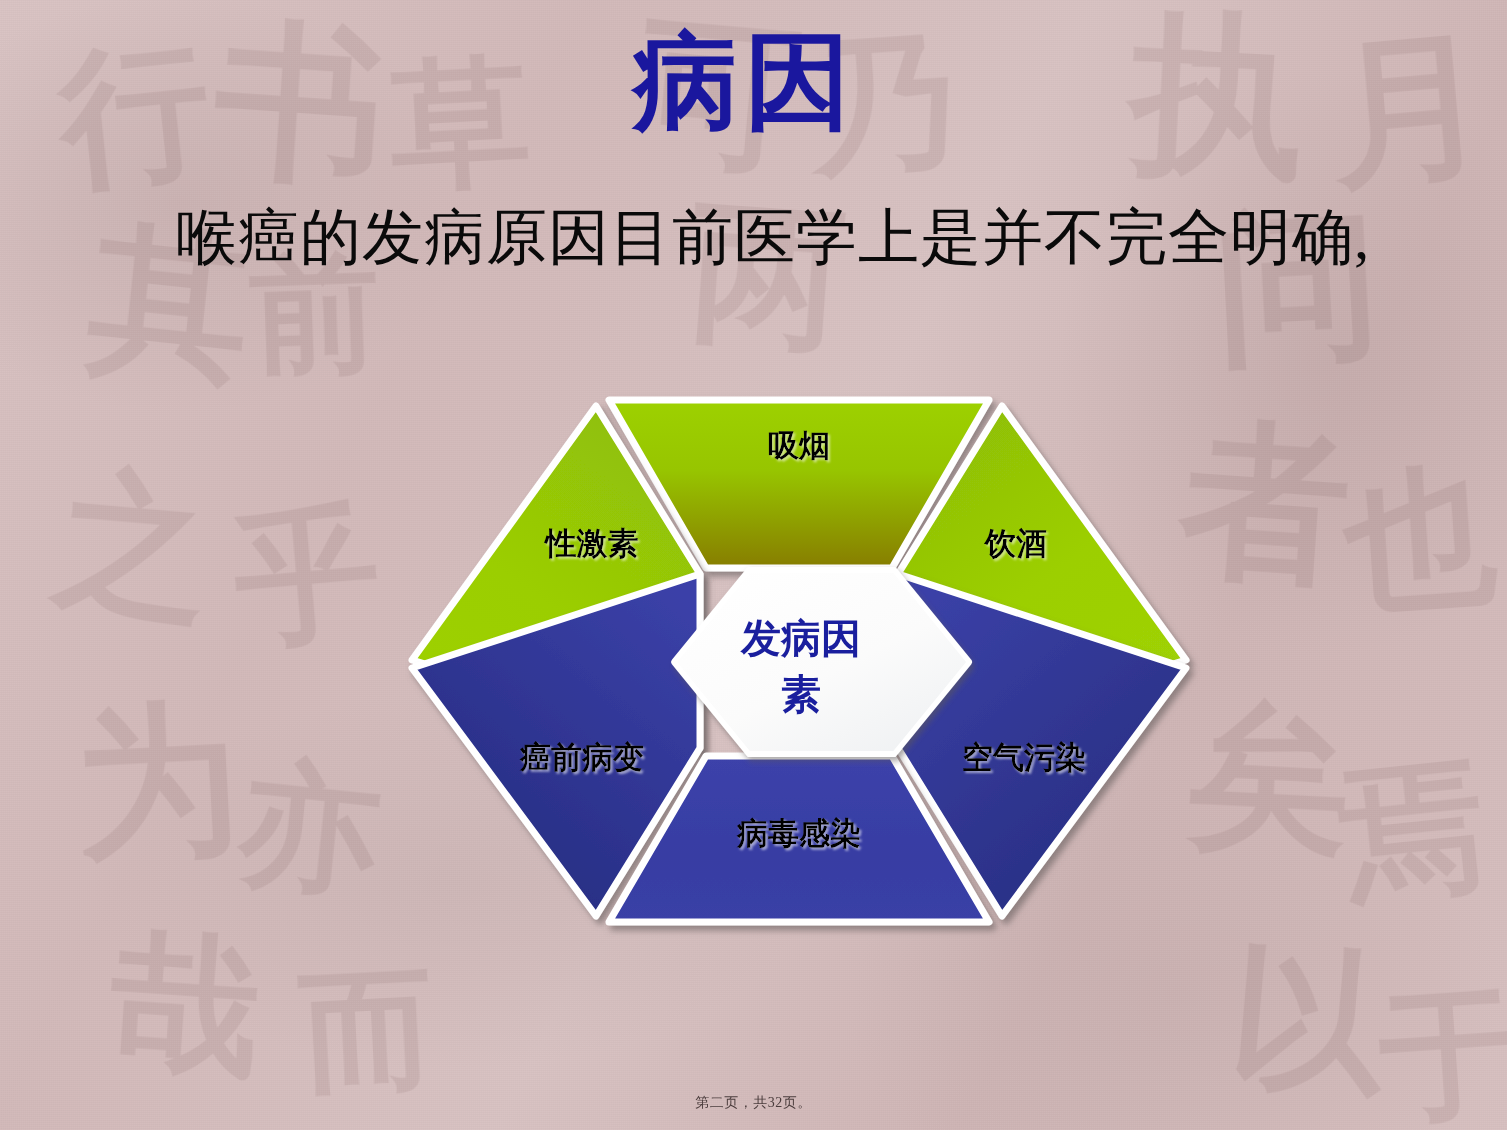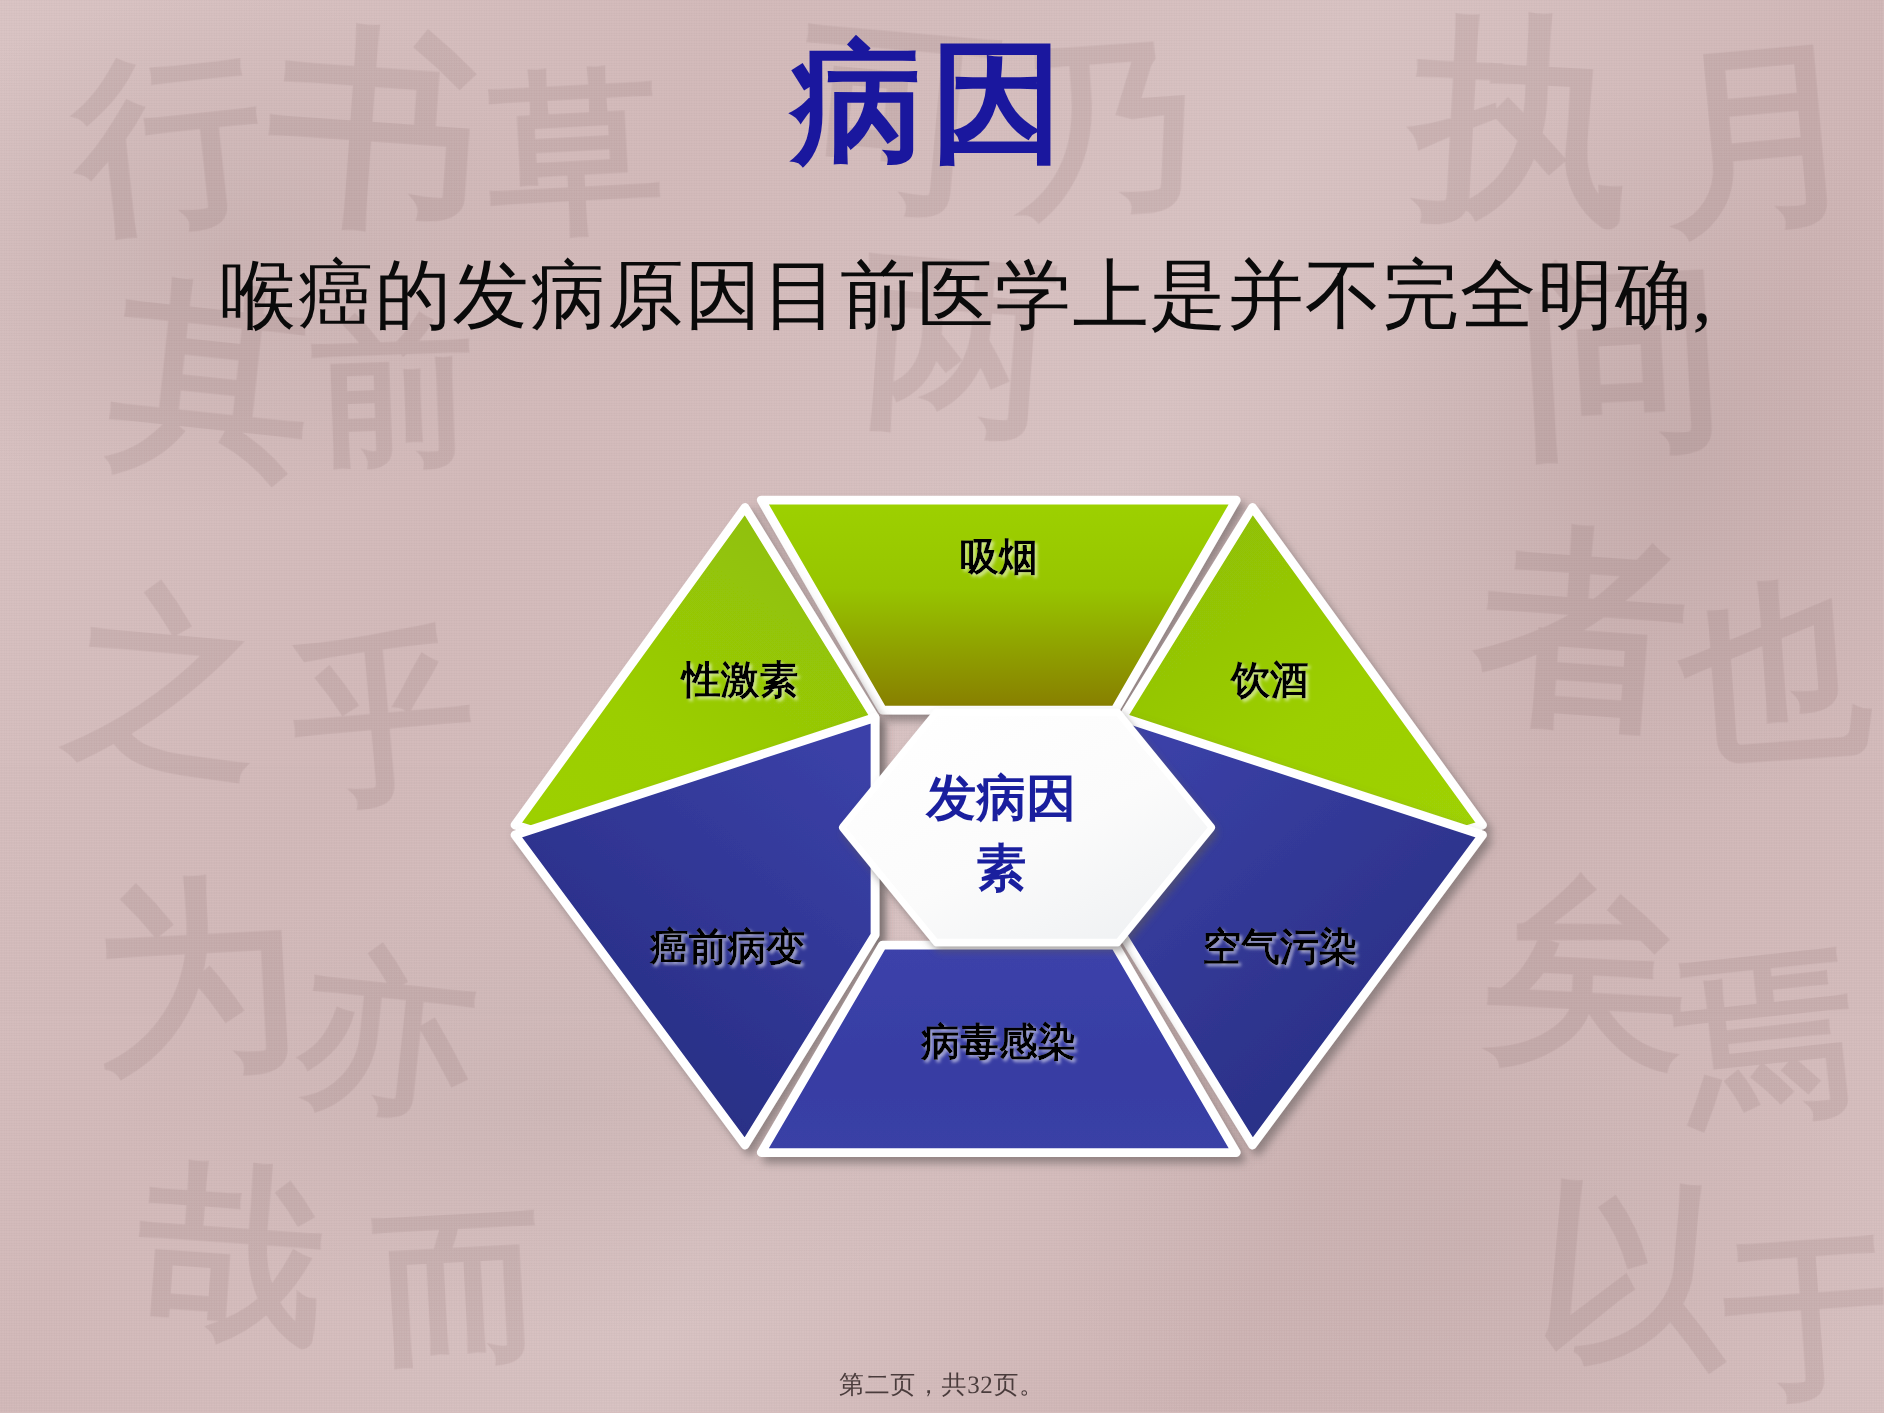--- a/index.html
+++ b/index.html
@@ -109,21 +109,21 @@
   }
 
   
   #footer {
     position: absolute;
     top: 1094px;
     left: 0;
     width: 1507px;
     text-align: center;
     color: #4a3c3c;
-    font-size: 20px;
+    font-size: 14px;
     font-family: "Liberation Serif", "DejaVu Serif", serif;
     letter-spacing: .5px;
   }
 </style>
 </head>
 <body>
 
 <div id="slide">
 
   <div id="watermark">

